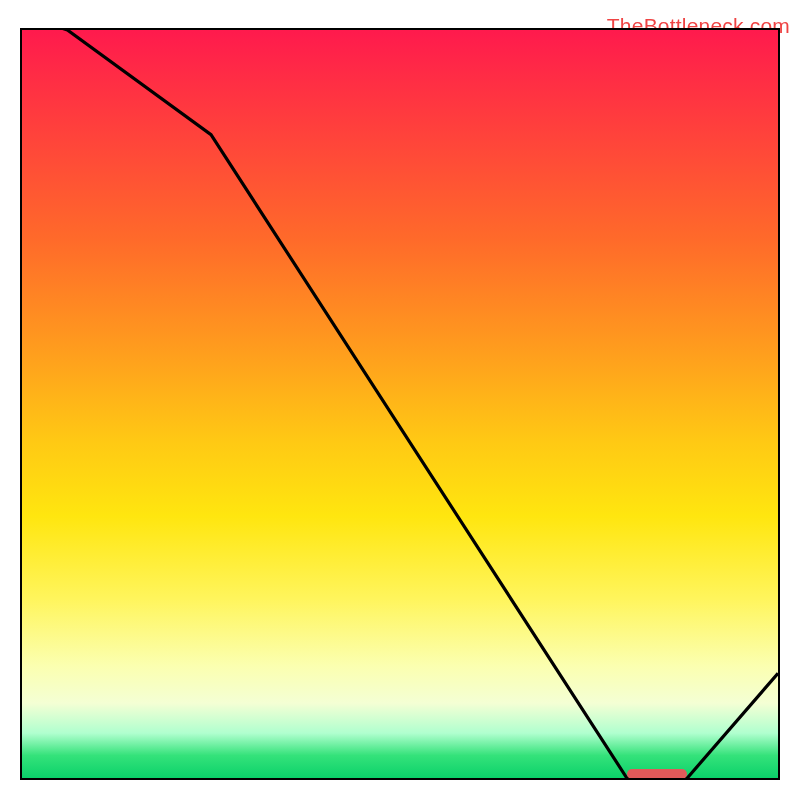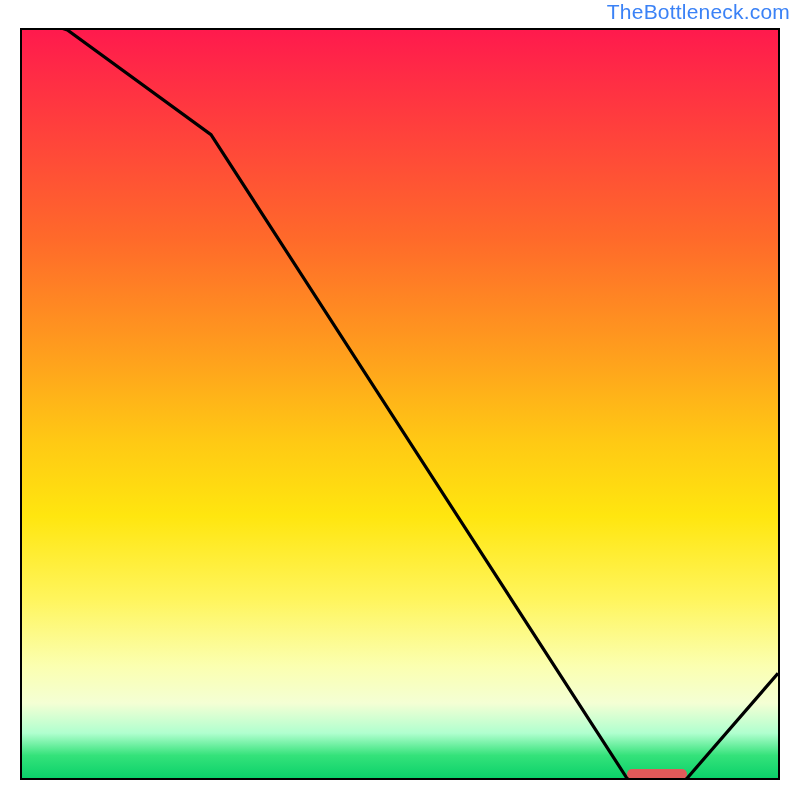--- a/index.html
+++ b/index.html
@@ -10,24 +10,24 @@
     background: #ffffff;
     font-family: Arial, Helvetica, sans-serif;
   }
   .stage {
     position: relative;
     width: 800px;
     height: 800px;
   }
   .watermark {
     position: absolute;
-    top: 0;
+    top: 14px;
     right: 10px;
     font-size: 21px;
-    color: #3b82f6;
+    color: #ef4444;
     font-weight: 500;
     letter-spacing: 0.2px;
   }
   .plot {
     position: absolute;
     left: 20px;
     top: 28px;
     width: 760px;
     height: 752px;
     border: 2px solid #000;

